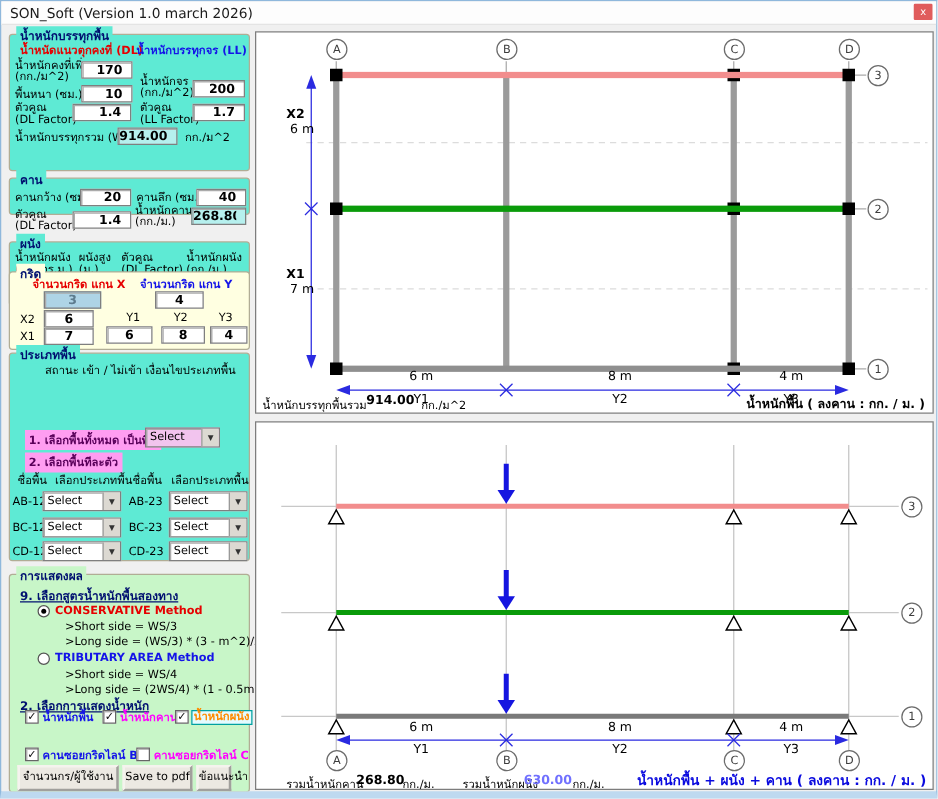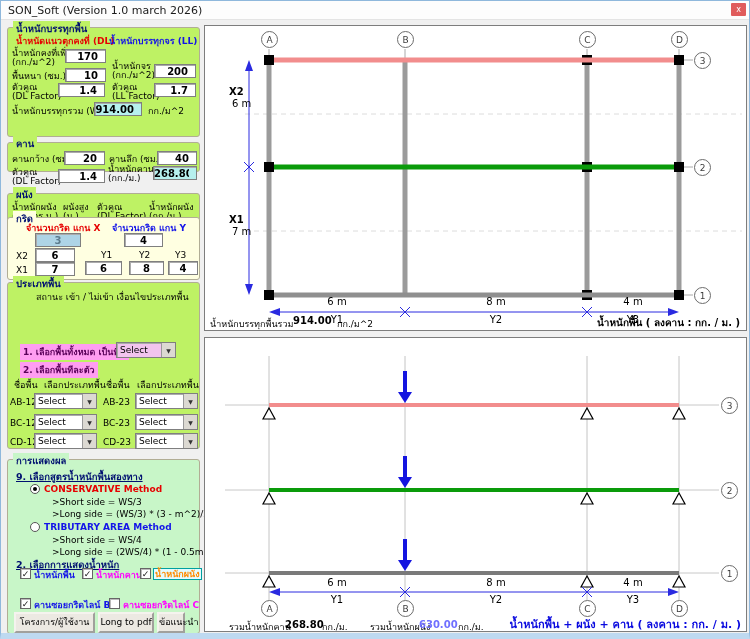--- a/index.html
+++ b/index.html
@@ -1,20 +1,20 @@
 <!DOCTYPE html>
 <html><head>
 <meta charset="utf-8">
 <style>
 *{margin:0;padding:0;box-sizing:border-box}
 body{width:750px;height:639px;font-family:"DejaVu Sans","Liberation Sans",sans-serif;background:#fff;overflow:hidden}
 .window{position:relative;width:750px;height:639px;background:#f0f0f0;border:1px solid #8fb8dc;border-bottom:6px solid #bed9f0;overflow:hidden}
 .titlebar{position:absolute;top:0;left:0;right:0;height:19px;background:#fdfdfd;border-bottom:1px solid #e4e4e4;font-size:11px;color:#1a1a1a;display:flex;align-items:center;padding-left:7px}
 .close-btn{position:absolute;top:2px;right:3px;width:15px;height:13px;background:#e05c5c;color:#fff;font-size:8px;line-height:13px;text-align:center;border-radius:1px;cursor:pointer}
-.group{position:absolute;left:6px;width:193px;background:#bef264;border:1px solid #b1ad95;border-radius:3px}
+.group{position:absolute;left:6px;width:193px;background:#5eead4;border:1px solid #b1ad95;border-radius:3px}
 .group.green{background:#c8f6c8}
 .gtitle{position:absolute;top:-7px;left:5px;background:inherit;padding:0 3px;font-size:9.5px;font-weight:bold;color:#001070;white-space:nowrap}
 .lab{position:absolute;font-size:9px;color:#000;white-space:nowrap;line-height:10px}
 .b{font-weight:bold}
 .red{color:#e60000}.blue{color:#1414e8}.mag{color:#ff00ff}
 .inp{position:absolute;height:14px;border:1px solid #7f7f7f;box-shadow:inset 1px 1px 0 #ababab;background:#fff;font-size:10px;font-weight:bold;text-align:right;padding-right:7px;font-family:inherit;outline:none;color:#000}
 .inp.c{text-align:center;padding-right:0}
 .inp.res{background:#b6f0ee}
 .inp.sel{background:#aed4e6;color:#5d7c8e}
 .pinklab{position:absolute;background:#ff9df1;padding:1px 3px;font-size:9px;font-weight:bold;color:#5a005a;white-space:nowrap}
@@ -178,22 +178,22 @@
     <div class="chk" style="left:12px;top:108px">✓</div>
     <div class="lab blue b" style="left:26px;top:110px">น้ำหนักพื้น</div>
     <div class="chk" style="left:74px;top:108px">✓</div>
     <div class="lab mag b" style="left:88px;top:110px">น้ำหนักคาน</div>
     <div class="chk" style="left:132px;top:108px">✓</div>
     <div class="lab b boxed" style="left:145px;top:108px">น้ำหนักผนัง</div>
     <div class="chk" style="left:12px;top:138px">✓</div>
     <div class="lab blue b" style="left:26px;top:140px">คานซอยกริดไลน์ B</div>
     <div class="chk" style="left:101px;top:138px"></div>
     <div class="lab mag b" style="left:115px;top:140px">คานซอยกริดไลน์ C</div>
-    <div class="btn3d" style="left:6px;top:152px;width:81px">โครงการ/ผู้ใช้งาน</div>
-    <div class="btn3d" style="left:90px;top:152px;width:56px">Long to pdf</div>
+    <div class="btn3d" style="left:6px;top:152px;width:81px">จำนวนกร/ผู้ใช้งาน</div>
+    <div class="btn3d" style="left:90px;top:152px;width:56px">Save to pdf</div>
     <div class="btn3d" style="left:149px;top:152px;width:28px">ข้อแนะนำ</div>
   </div>
 
   <div class="panel" style="left:203px;top:24px;width:543px;height:306px">
     <svg class="abs" width="541" height="304" viewBox="0 0 541 304">
       <g stroke="#dcdcdc" stroke-width="1" stroke-dasharray="5 4">
         <line x1="40" y1="88" x2="537" y2="88"></line>
         <line x1="40" y1="205" x2="537" y2="205"></line>
       </g>
       <g stroke="#aaa" stroke-width="1">

